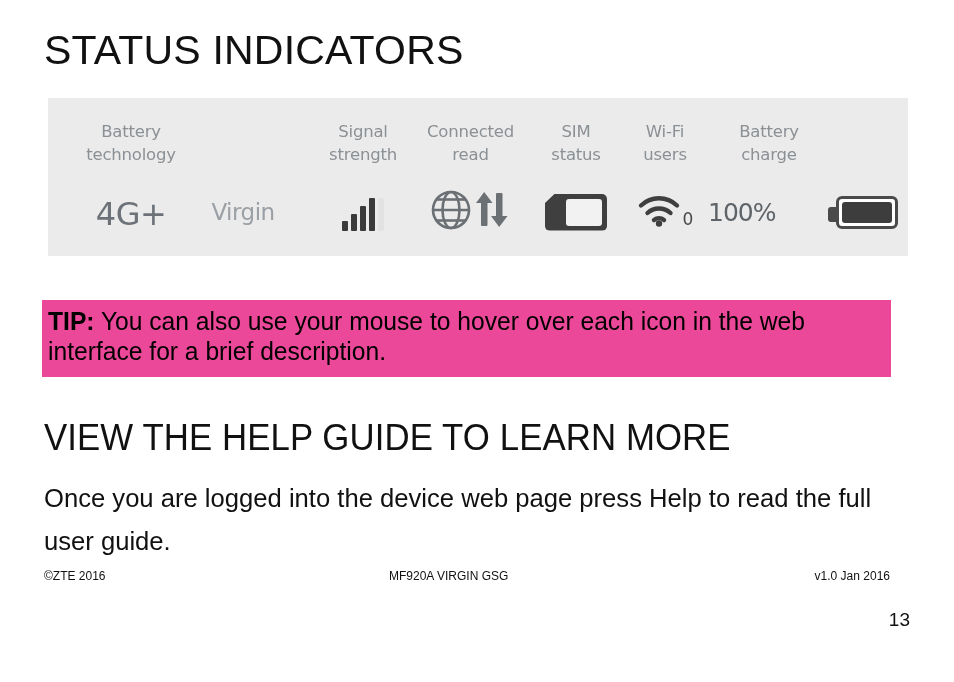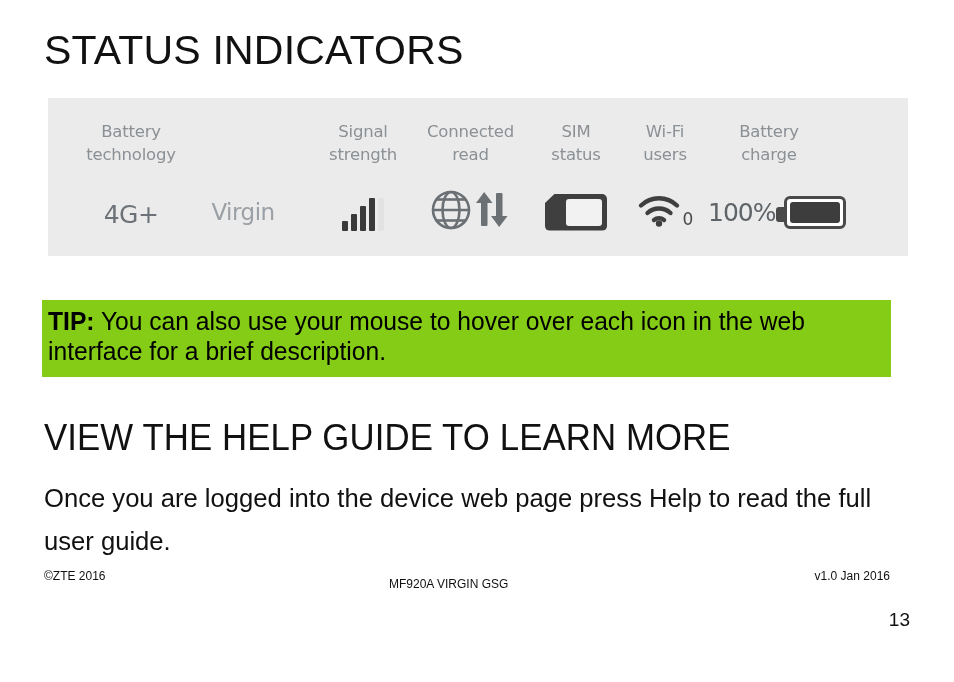--- a/index.html
+++ b/index.html
@@ -57,21 +57,21 @@
   }
   .icon-cell {
     position: absolute;
     display: flex;
     align-items: center;
     justify-content: center;
     height: 52px;
   }
   .val-text {
     font-family: "DejaVu Sans", sans-serif;
-    font-size: 25px;
+    font-size: 32px;
     color: #6c7277;
     letter-spacing: -0.5px;
   }
   .val-text.light { color: #9aa0a5; font-size: 23px; }
   .val-text.pct { color: #5f6469; font-size: 25px; letter-spacing: -1px; }
 
   
   .signal-bars { display: flex; align-items: flex-end; gap: 3px; height: 34px; }
   .signal-bars i { display: block; width: 6px; background: #3a3a3a; border-radius: 1px; }
   .signal-bars i.b1 { height: 10px; }
@@ -132,21 +132,21 @@
     margin-bottom: 2px;
   }
 
   
   #tip-box {
     position: absolute;
     left: 42px;
     top: 300px;
     width: 849px;
     height: 77px;
-    background: #84cc16;
+    background: #ec4899;
     padding: 6px 8px 0 6px;
   }
   #tip-text {
     font-family: "Liberation Sans", sans-serif;
     font-size: 25px;
     line-height: 30px;
     color: #000000;
     transform: scaleX(0.985);
     transform-origin: left top;
   }
@@ -169,21 +169,21 @@
   #footer {
     position: absolute;
     left: 44px;
     top: 569px;
     width: 846px;
     height: 26px;
     font-size: 12px;
     color: #111111;
   }
   #footer .f-left { position: absolute; left: 0; top: 0; }
-  #footer .f-mid { position: absolute; left: 345px; top: 8px; }
+  #footer .f-mid { position: absolute; left: 345px; top: 0; }
   #footer .f-right { position: absolute; right: 0; top: 0; }
   #page-number {
     position: absolute;
     right: 44px;
     top: 609px;
     font-size: 19px;
     color: #111111;
   }
 </style>
 </head>
@@ -279,21 +279,21 @@
             <path d="M10.5 20 A17 17 0 0 1 33.5 20"></path>
             <path d="M17 27 A8 8 0 0 1 27 27"></path>
           </g>
           <circle cx="22" cy="30.5" r="3.2" fill="#3f3f3f"></circle>
         </svg>
       </span>
       <span class="wifi-zero">0</span>
     </span>
   </div>
 
-  <div class="icon-cell" style="left:660px; top:88px; width:190px; justify-content:flex-start;">
+  <div class="icon-cell" style="left:660px; top:88px; width:190px; justify-content:space-between;">
     <span class="val-text pct">100%</span>
     <span class="battery">
         <span></span>
       </span>
   </div>
 </div>
 
 <div id="tip-box">
   <div id="tip-text">
     <b>TIP:</b><span> You can also use your mouse to hover over each icon in the web interface for a brief description.</span>

